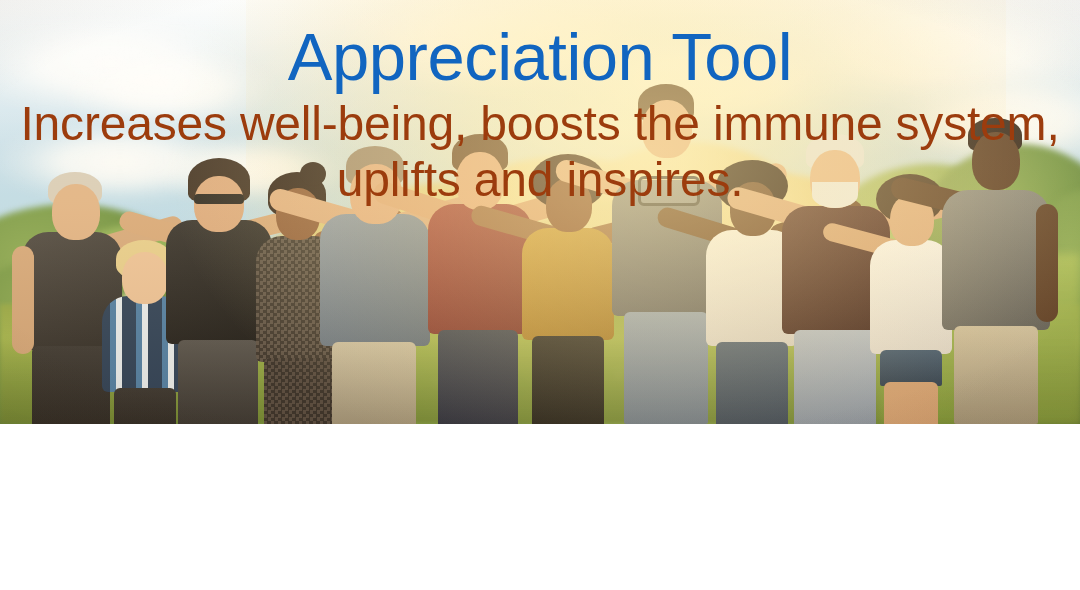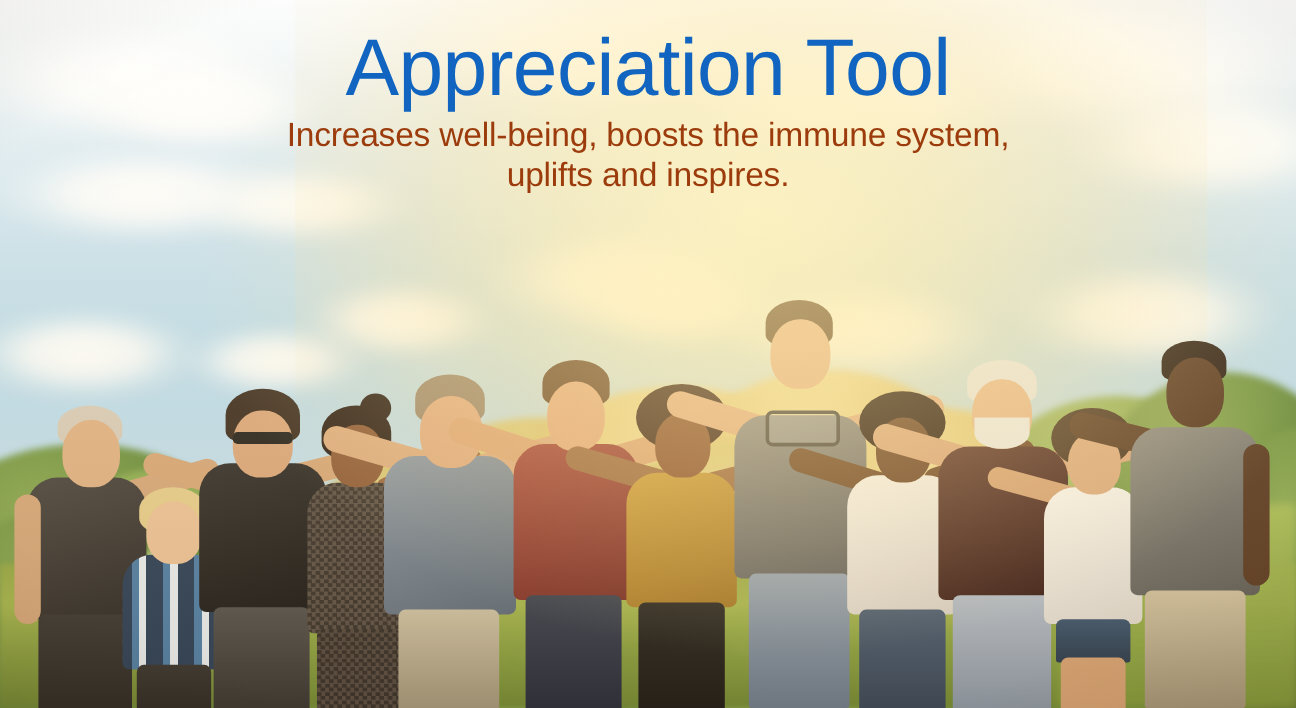--- a/index.html
+++ b/index.html
@@ -3,21 +3,21 @@
 <meta charset="utf-8">
 <style>
   html, body {
     margin: 0;
     padding: 0;
     background: #ffffff;
   }
   #stage {
     position: relative;
     width: 1080px;
-    height: 590px;
+    height: 424px;
     overflow: hidden;
     font-family: "Liberation Sans", sans-serif;
     background: #cfe4f2;
   }
 
   
   .sky {
     position: absolute; inset: 0;
     background:
       linear-gradient(to bottom,
@@ -149,21 +149,21 @@
     margin: 0;
     padding-top: 22px;
     font-size: 67px;
     line-height: 1.04;
     font-weight: 400;
     letter-spacing: -0.5px;
     color: #1165c0;
   }
   .subtitle {
     margin: 4px 0 0 0;
-    font-size: 28px;
+    font-size: 48px;
     line-height: 1.18;
     font-weight: 400;
     letter-spacing: -0.2px;
     color: #9c3c0d;
     white-space: pre-line;
   }
 </style>
 </head>
 <body>
 

